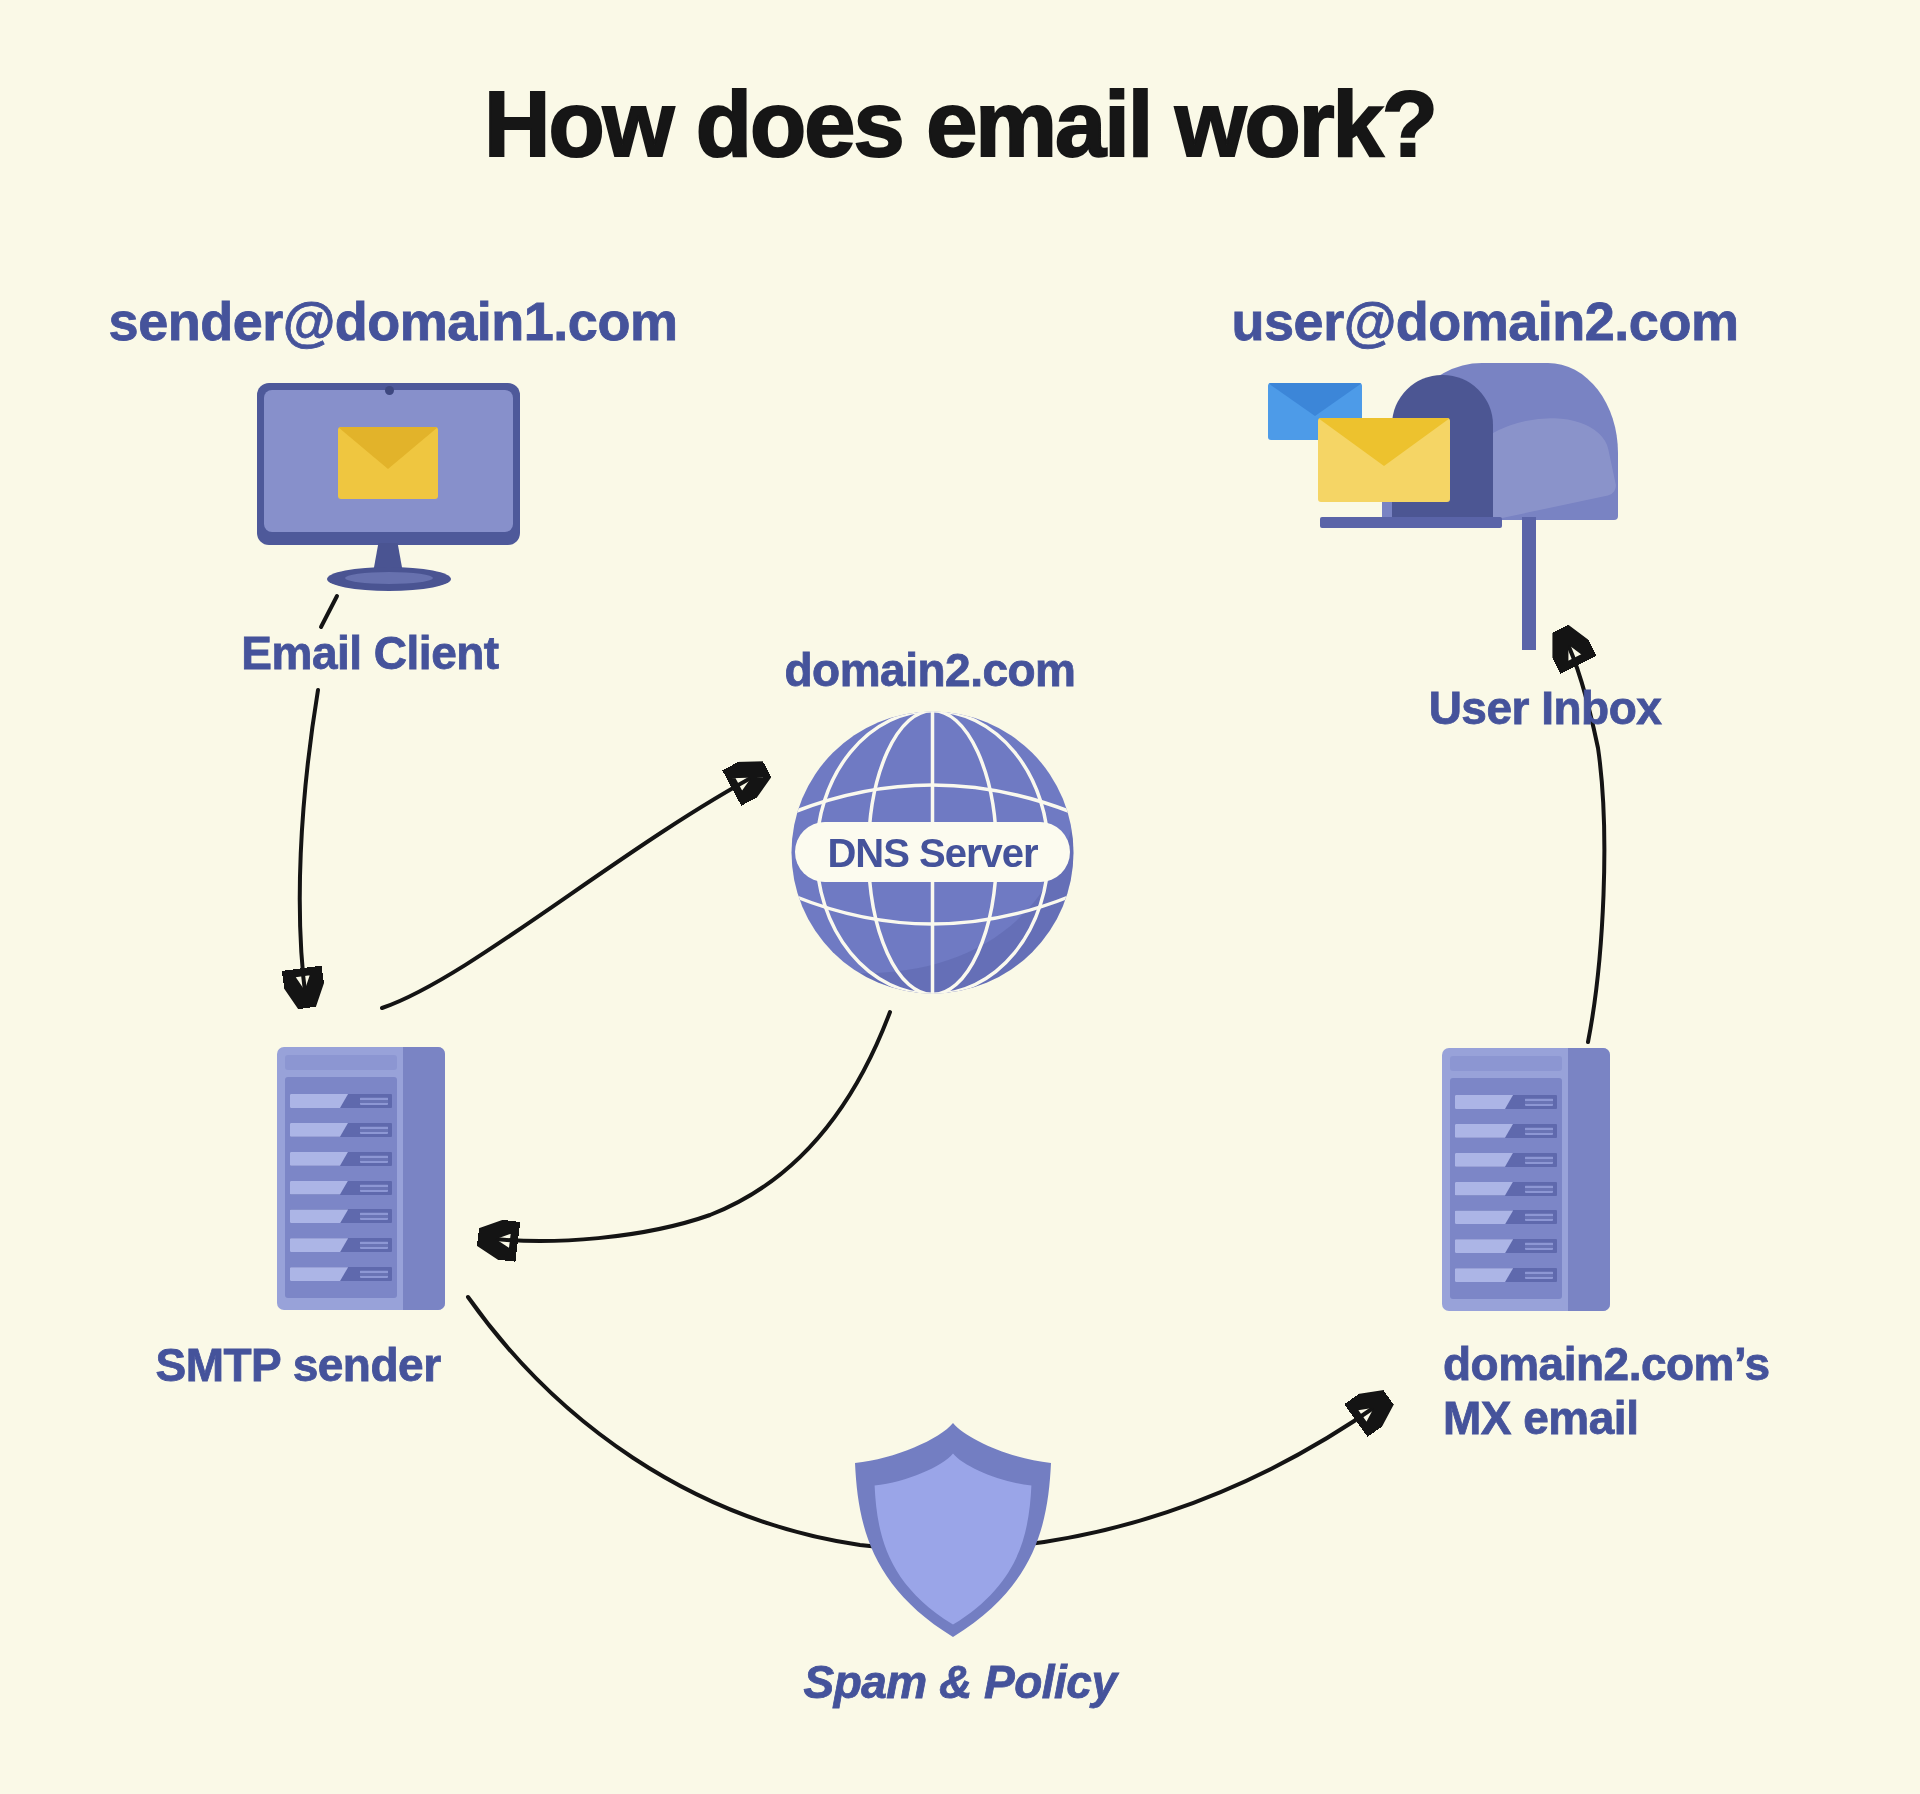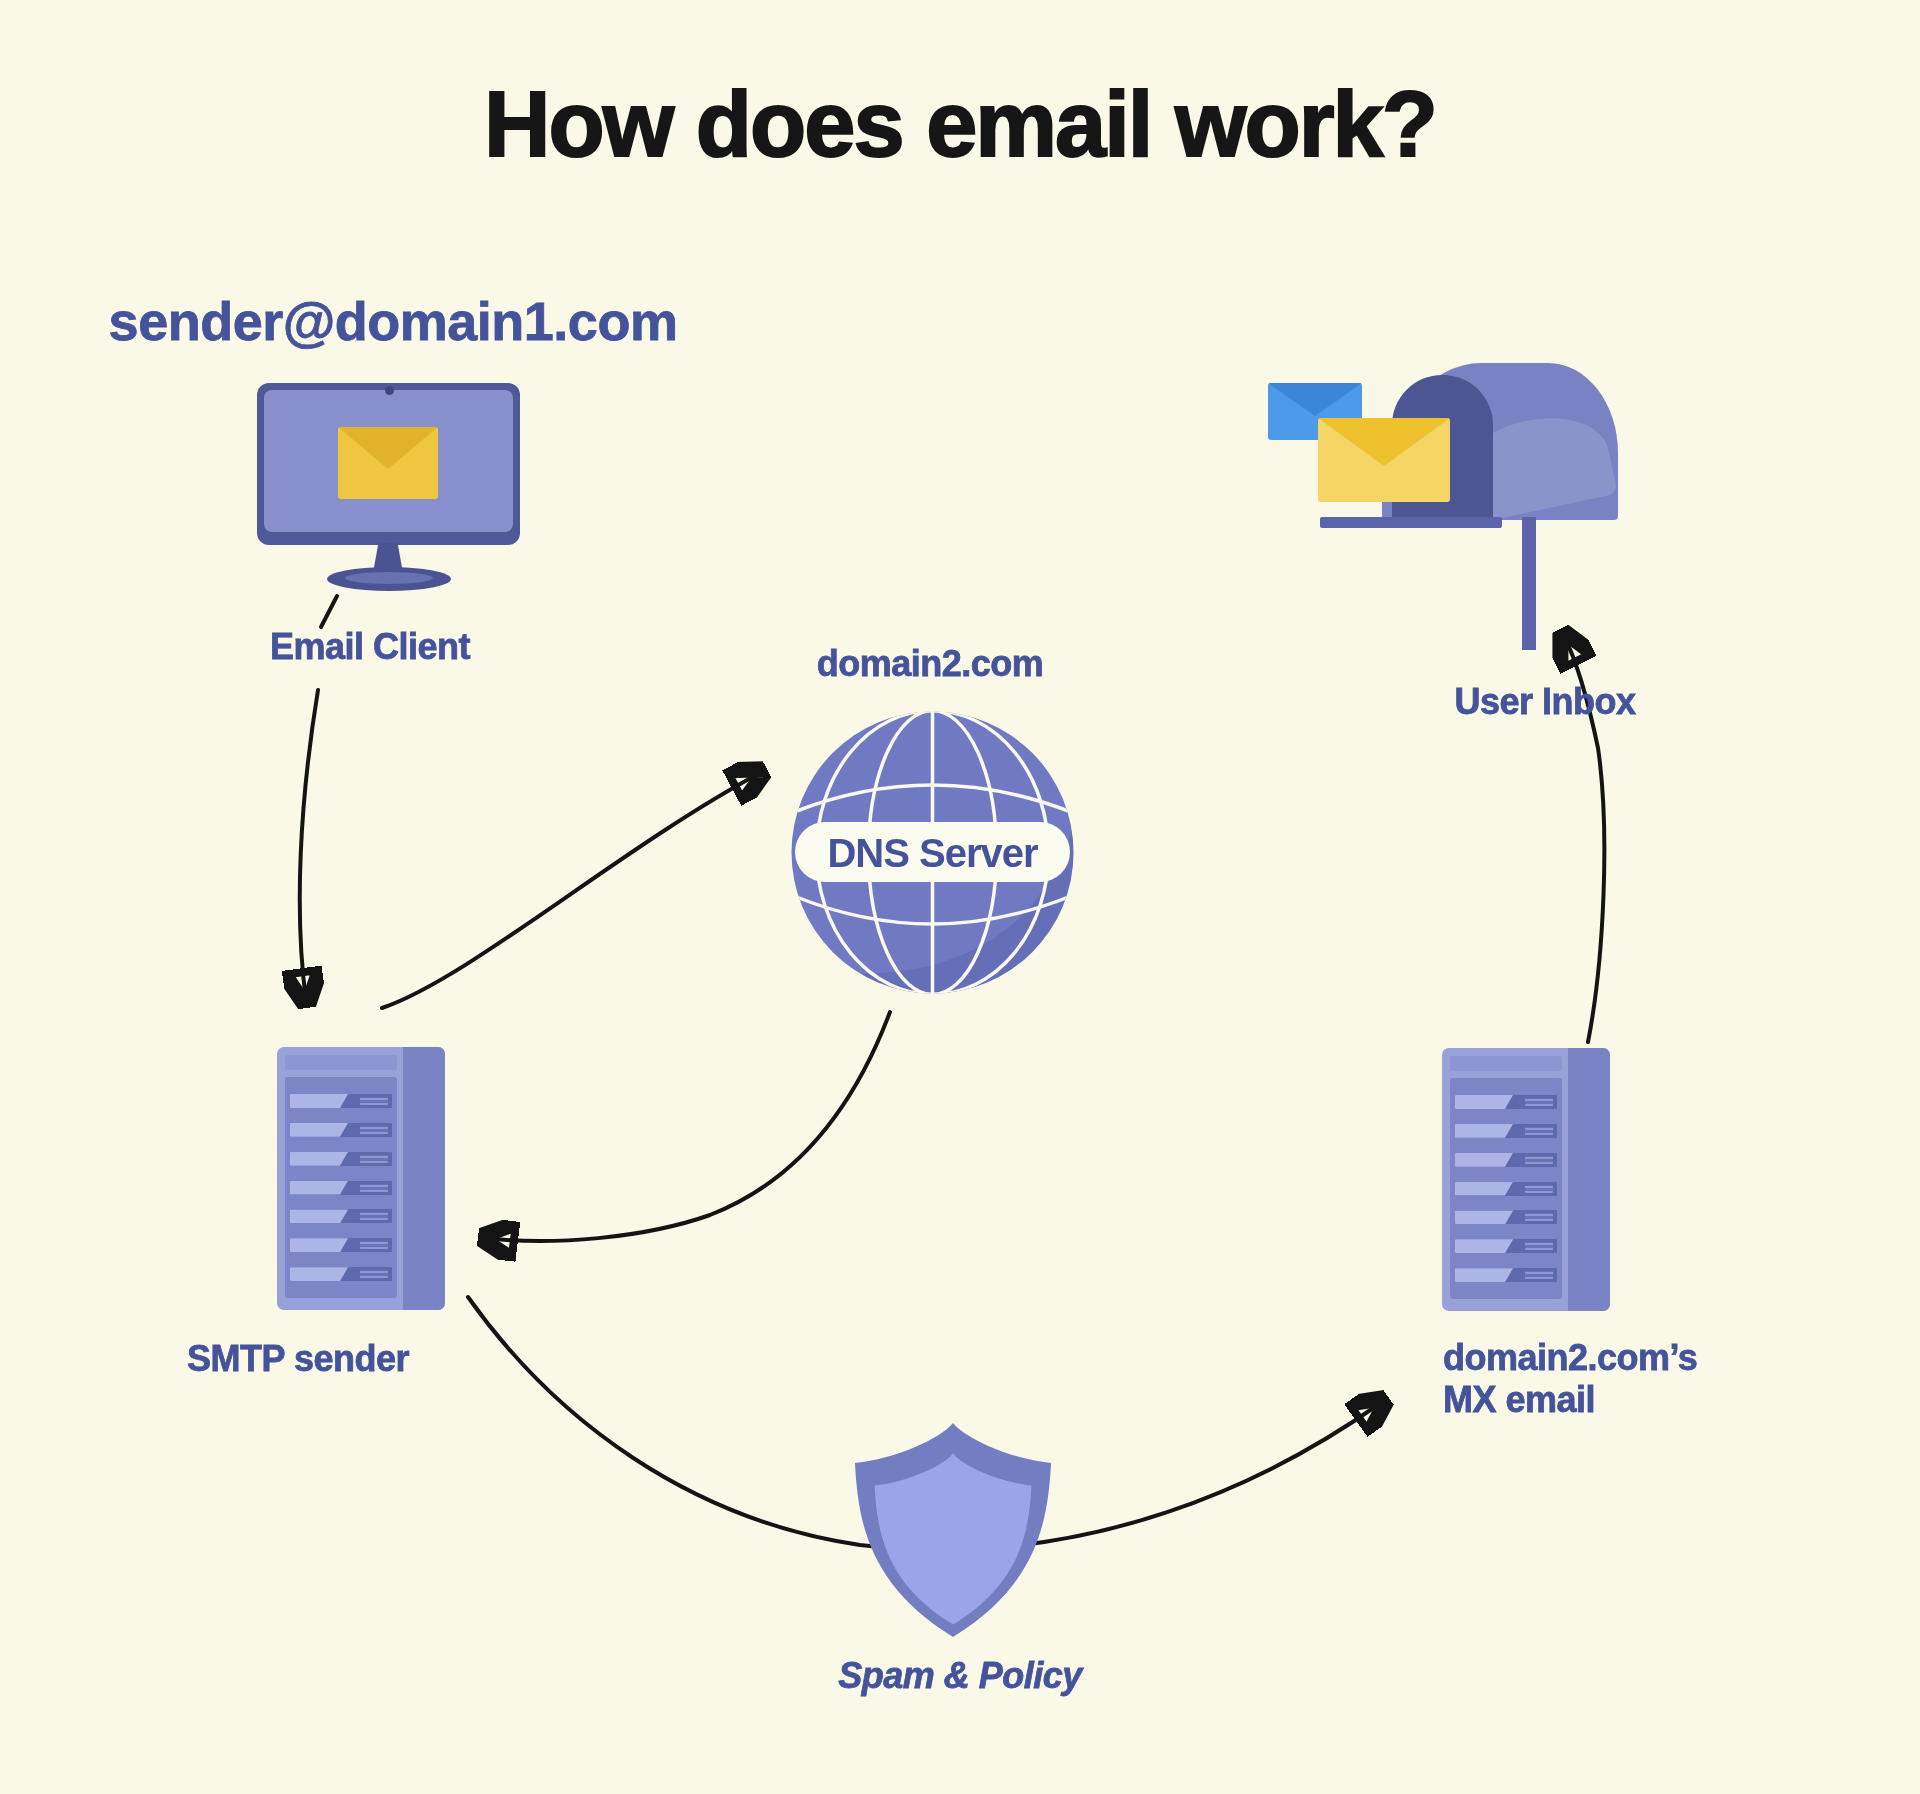--- a/index.html
+++ b/index.html
@@ -28,21 +28,21 @@
     position:absolute;color:var(--label);font-weight:700;line-height:1.18;
     letter-spacing:-0.5px;-webkit-text-stroke:0.8px var(--label);white-space:nowrap;
   }
   .centered{transform:translateX(-50%);text-align:right;}
   .title{
     position:absolute;left:960px;top:72px;transform:translateX(-50%);
     font-size:92px;font-weight:700;color:var(--title);
     -webkit-text-stroke:2px var(--title);letter-spacing:-2px;white-space:nowrap;
   }
   .addr{font-size:54px;}
-  .nodelabel{font-size:36px;}
+  .nodelabel{font-size:46px;}
   .masked{background:var(--bg);padding:0 10px;}
   .arrows{position:absolute;left:0;top:0;width:1920px;height:1794px;}
   .arrows path{stroke:var(--arrow);stroke-width:4;fill:none;stroke-linecap:round;}
 
   
   .monitor{position:absolute;left:257px;top:383px;width:263px;height:230px;}
   .monitor .frame{position:absolute;left:0;top:0;width:263px;height:162px;background:var(--frame);border-radius:12px;}
   .monitor .screen{position:absolute;left:7px;top:7px;right:7px;bottom:13px;background:var(--screen);border-radius:8px;}
   .monitor .cam{position:absolute;left:50%;top:3px;width:9px;height:9px;margin-left:-4px;border-radius:50%;background:#3E4880;}
   .monitor .stand{position:absolute;left:116px;top:160px;width:30px;height:30px;background:#4A5492;clip-path:polygon(18% 0,82% 0,100% 100%,0 100%);}
@@ -124,20 +124,21 @@
       <div class="screen"></div>
       <div class="cam"></div>
       <div class="env env-screen"></div>
     </div>
     <div class="stand"></div>
     <div class="base"></div>
     <div class="base-in"></div>
   </div>
   <div class="label nodelabel centered" style="left:370px;top:626px;">Email Client</div>
 
+  <div class="label addr centered" style="left:1485px;top:290px;">user@domain2.com</div>
   <div class="mailbox">
     <div class="env env-blue"></div>
     <div class="body"></div>
     <div class="arch"></div>
     <div class="env env-yellow"></div>
     <div class="shelf"></div>
     <div class="pole"></div>
   </div>
   <div class="label nodelabel centered" style="left:1545px;top:681px;">User Inbox</div>
 

